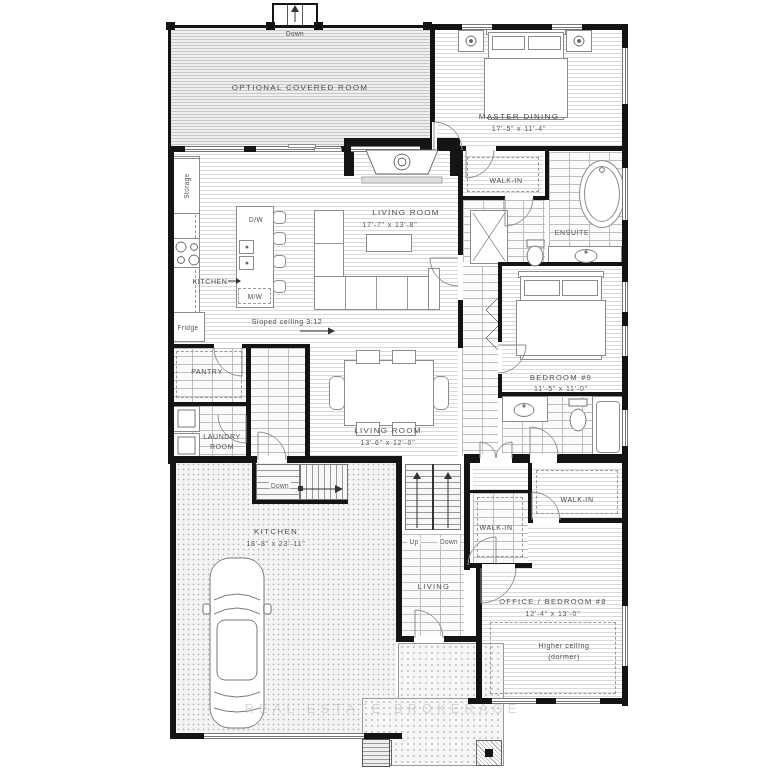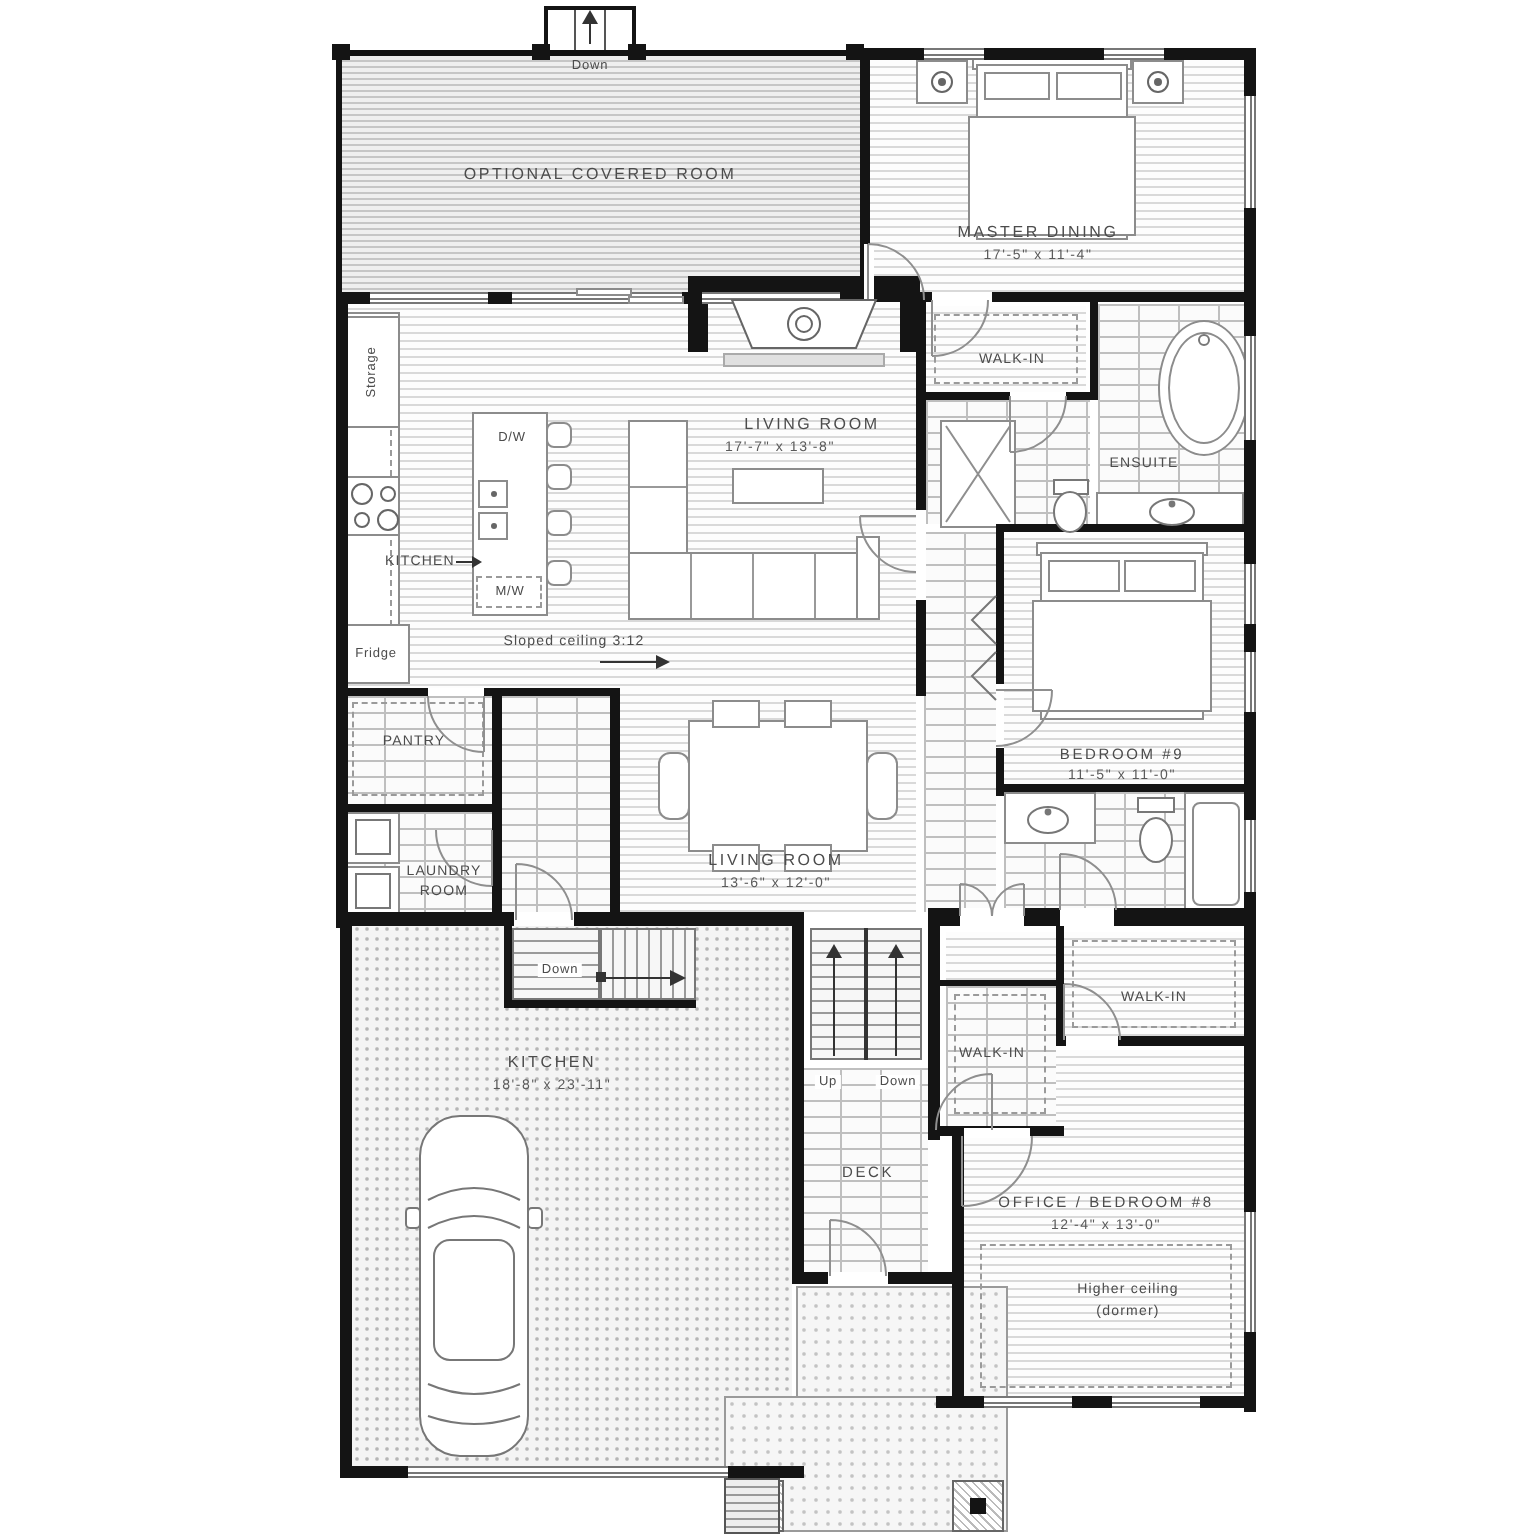--- a/index.html
+++ b/index.html
@@ -348,20 +348,21 @@
 
   <div class="lbl big" style="left:276px;top:531px;">KITCHEN</div>
   <div class="lbl dim" style="left:276px;top:543px;">18'-8" x 23'-11"</div>
   <div class="lbl micro whitebg" style="left:280px;top:485px;">Down</div>
 
   <div class="lbl micro whitebg" style="left:414px;top:541px;">Up</div>
   <div class="lbl micro whitebg" style="left:449px;top:541px;">Down</div>
 
   <div class="lbl tiny" style="left:496px;top:527px;">WALK-IN</div>
   <div class="lbl tiny" style="left:577px;top:499px;">WALK-IN</div>
-  <div class="lbl med" style="left:434px;top:586px;">DECK</div>
+  <div class="lbl med" style="left:434px;top:586px;">LIVING</div>
 
   <div class="lbl med" style="left:553px;top:601px;">OFFICE / BEDROOM #8</div>
   <div class="lbl dim" style="left:553px;top:613px;">12'-4" x 13'-0"</div>
   <div class="lbl tiny" style="left:564px;top:645px;">Higher ceiling</div>
   <div class="lbl tiny" style="left:564px;top:656px;">(dormer)</div>
 
+  <div class="wm" style="left:383px;top:708px;">REAL ESTATE BROKERAGE</div>
 </div>
 
 </body></html>

